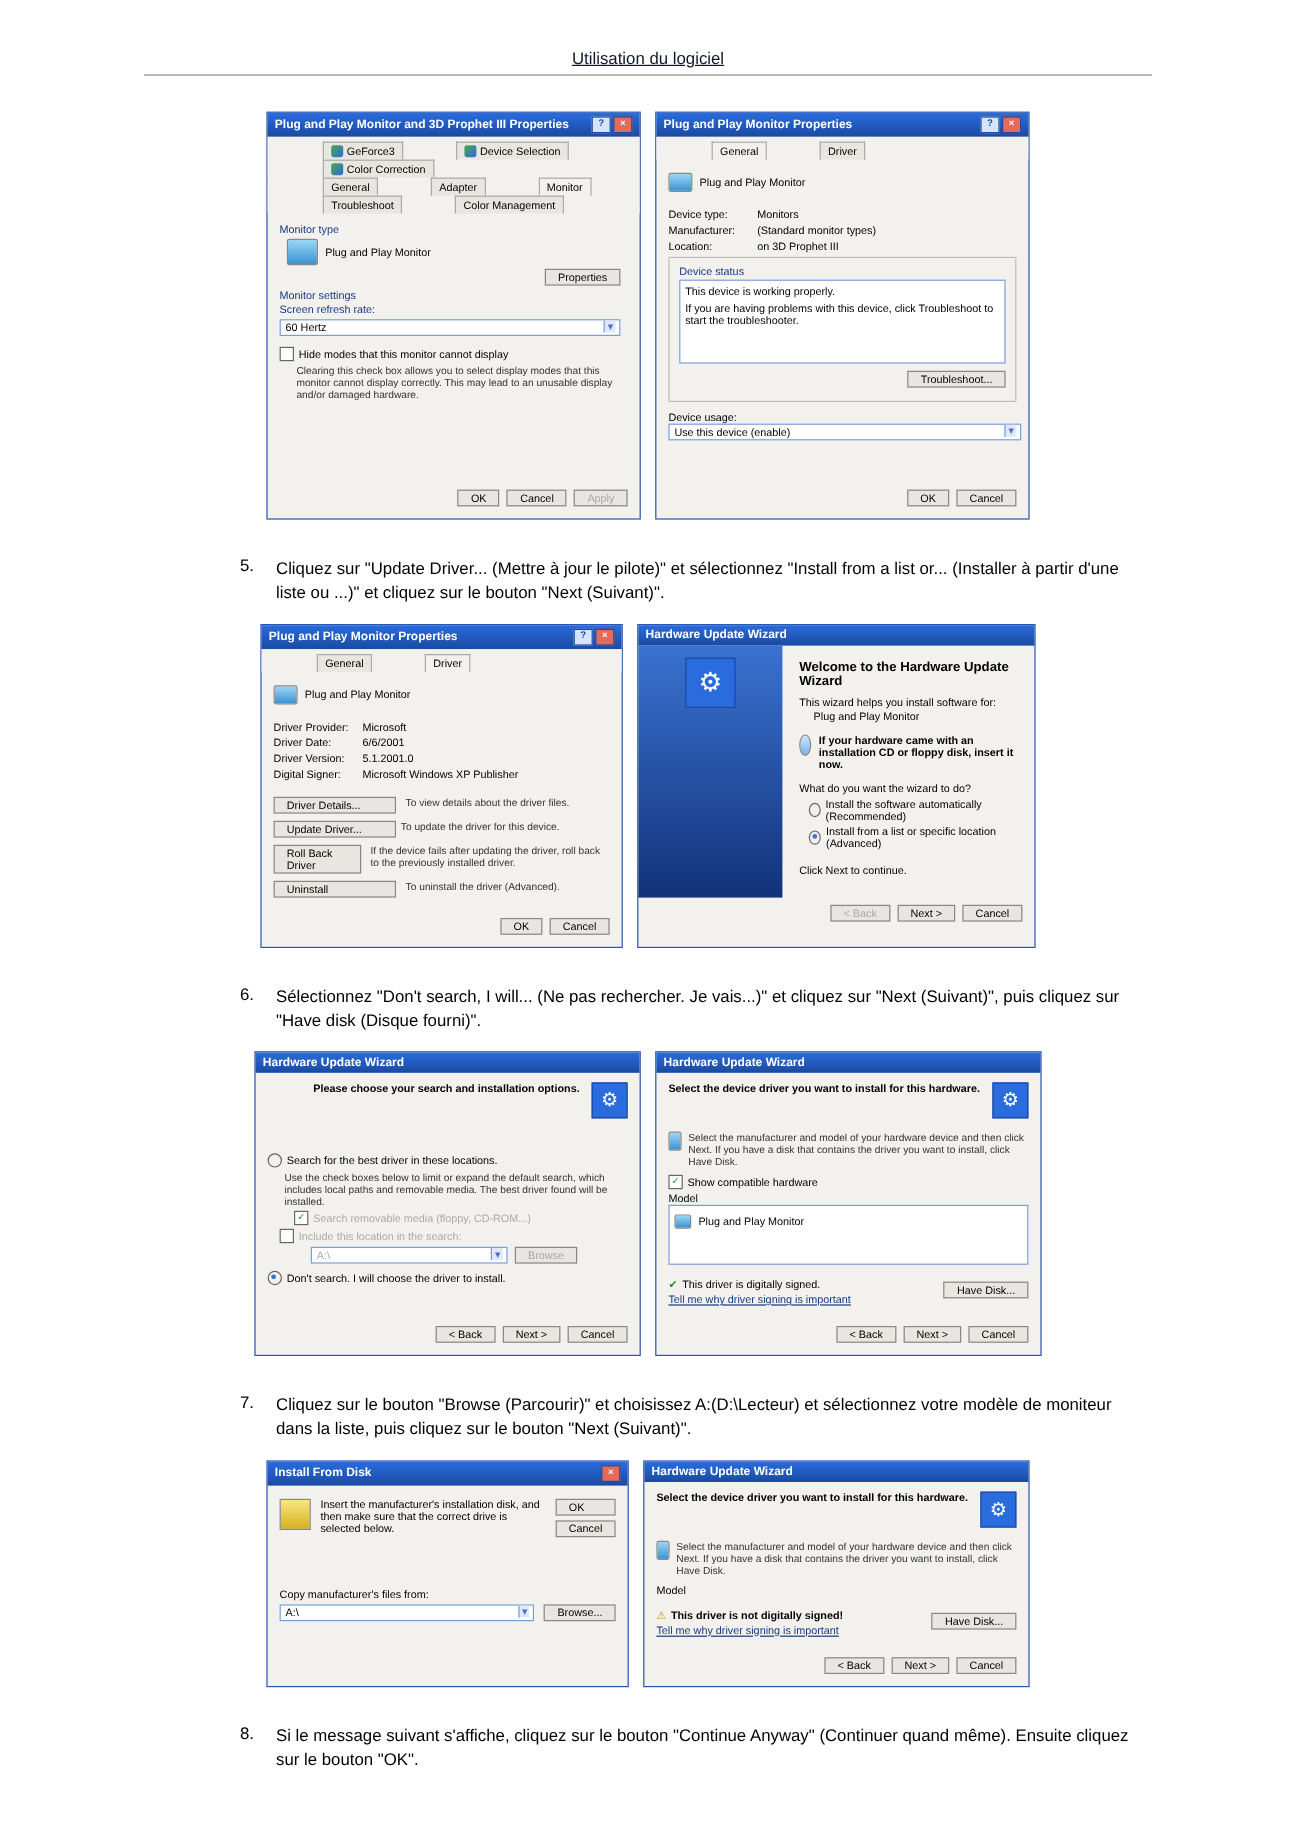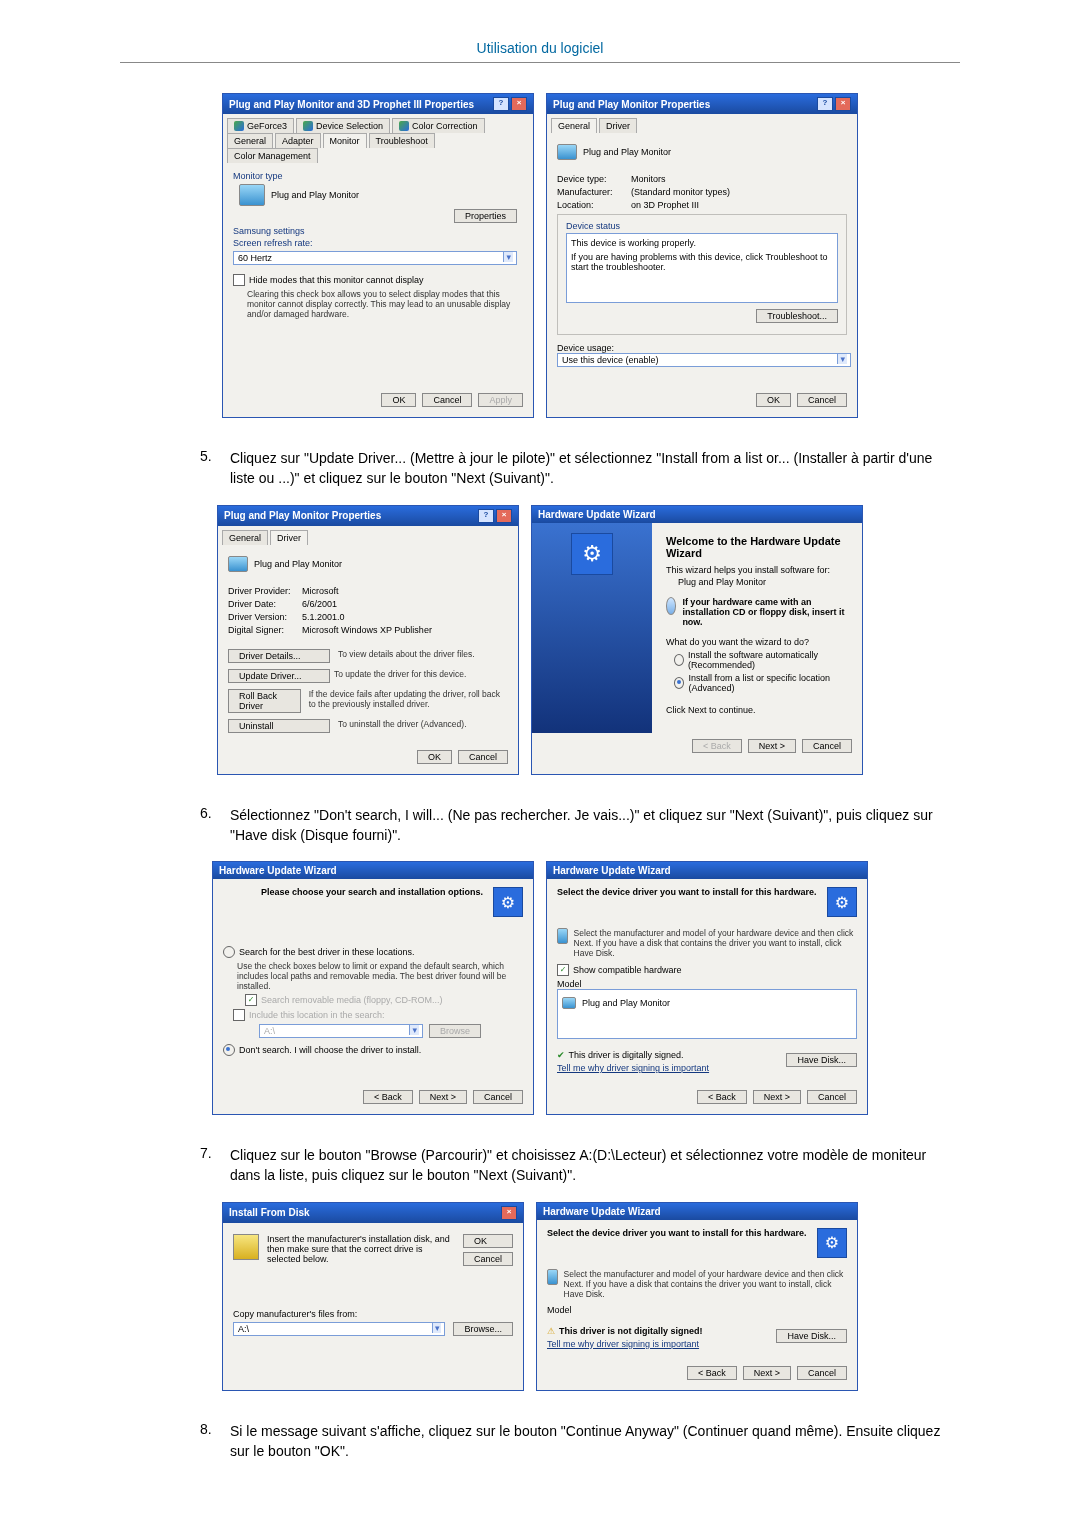--- a/index.html
+++ b/index.html
@@ -10,23 +10,24 @@
     color: #000;
   }
   .page {
     width: 1080px;
     margin: 0 auto;
     padding: 40px 0 40px 0;
     box-sizing: border-box;
   }
   .header-title {
     text-align: center;
-    color: #0369a1;
+    color: #0f172a;
     font-size: 14px;
     padding-bottom: 6px;
+    text-decoration: underline;
   }
   .hr {
     border: none;
     border-top: 1px solid #888;
     margin: 0 120px 30px 120px;
   }
   .content {
     padding: 0 120px;
   }
   .step-row {
@@ -94,20 +95,21 @@
   .tab {
     border: 1px solid #aaa;
     border-bottom: none;
     background: #e8e6e0;
     padding: 2px 6px;
     font-size: 9px;
     margin-right: 2px;
     display: flex;
     align-items: center;
     gap: 3px;
+    margin-left: 42px;
   }
   .tab.active { background: #f2f1ed; }
   .tab-icon {
     width: 10px; height: 10px; background: linear-gradient(135deg,#4aa84a,#2a6cdd); border-radius: 2px;
   }
   .win-body {
     padding: 8px 10px;
     flex-grow: 1;
   }
   .group {
@@ -224,21 +226,21 @@
         </div>
         <div class="win-body">
           <div class="group-title">Monitor type</div>
           <div class="row" style="margin-left:6px;">
             <span class="icon-mon"></span>
             <span>Plug and Play Monitor</span>
           </div>
           <div class="row" style="justify-content:flex-end; margin-right:6px;">
             <span class="btn">Properties</span>
           </div>
-          <div class="group-title">Samsung settings</div>
+          <div class="group-title">Monitor settings</div>
           <div class="link-txt" style="text-decoration:none;">Screen refresh rate:</div>
           <div class="select" style="width:260px; margin:3px 0 6px 0;">60 Hertz</div>
           <div class="row">
               <span class="check"></span>
               <span>Hide modes that this monitor cannot display</span>
             </div>
           <div class="small" style="margin-left:14px; margin-top:2px;">Clearing this check box allows you to select display modes that this monitor cannot display correctly. This may lead to an unusable display and/or damaged hardware.</div>
           <div style="height:60px;"></div>
         </div>
         <div class="dialog-foot">

